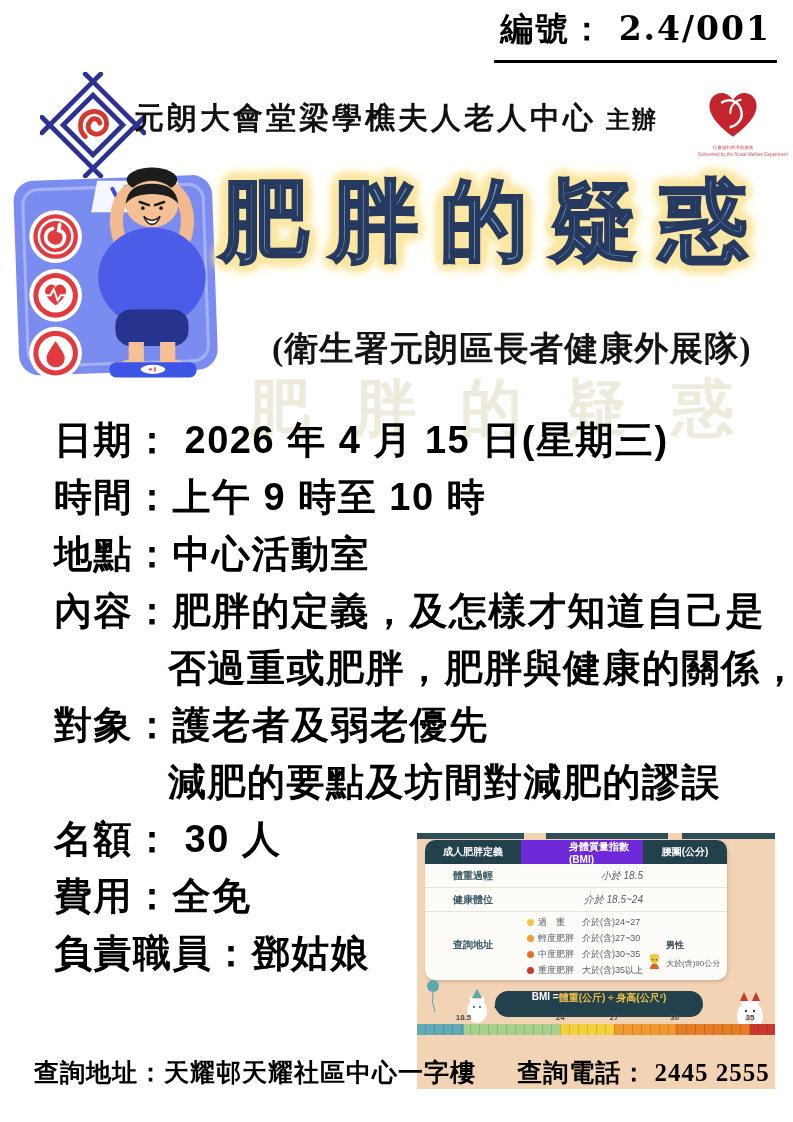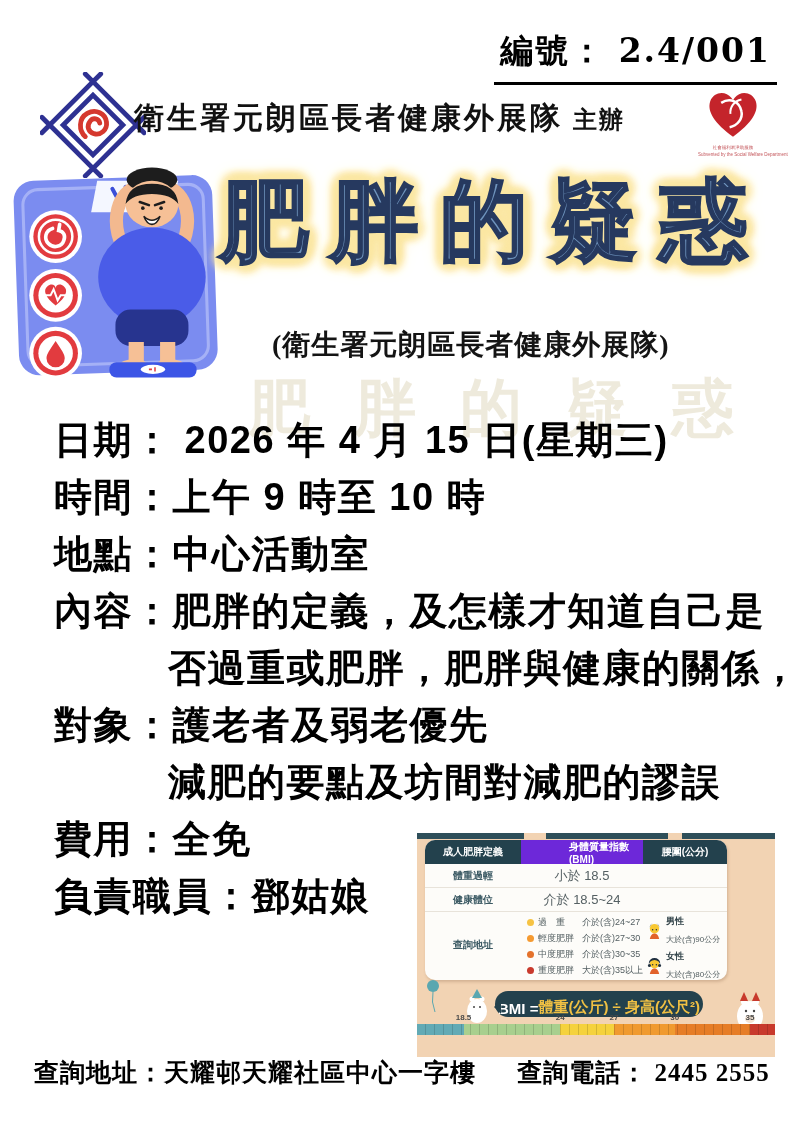--- a/index.html
+++ b/index.html
@@ -4,21 +4,21 @@
 <style>
   * { margin:0; padding:0; box-sizing:border-box; }
   html,body { background:#888; }
   .page {
     position:relative; width:793px; height:1122px; margin:0 auto;
     background:#ffffff; overflow:hidden;
     font-family:"Liberation Sans", sans-serif;
   }
   
   .ref-no {
-    position:absolute; top:29px; right:16px;
+    position:absolute; top:7px; right:16px;
     font-family:"DejaVu Serif", serif; font-weight:bold;
     font-size:33px; letter-spacing:2px; color:#000;
     border-bottom:3px solid #000; padding:0 6px 8px 6px;
   }
   
   .org-logo { position:absolute; left:40px; top:72px; width:106px; height:106px; }
   .org-line {
     position:absolute; left:134px; top:98px; width:540px;
     font-family:"Liberation Serif", serif; font-weight:bold;
     font-size:30px; letter-spacing:3px; color:#111; white-space:nowrap;
@@ -39,68 +39,68 @@
     text-shadow:
       0 0 10px #fbe7a3, 0 0 14px #fbe7a3, 0 0 20px #fbe7a3,
       5px 5px 9px #fbe7a3, -5px -5px 9px #fbe7a3,
       5px -5px 9px #fbe7a3, -5px 5px 9px #fbe7a3,
       0 7px 9px #fbe7a3, 0 -7px 9px #fbe7a3,
       7px 0 9px #fbe7a3, -7px 0 9px #fbe7a3;
   }
   .subtitle {
     position:absolute; left:272px; top:326px; width:500px;
     font-family:"Liberation Serif", serif; font-weight:bold;
-    font-size:28px; letter-spacing:1px; color:#141414; white-space:nowrap;
+    font-size:34px; letter-spacing:1px; color:#141414; white-space:nowrap;
   }
   .ghost-title {
     position:absolute; left:248px; top:366px; white-space:nowrap;
     font-family:"DejaVu Sans", sans-serif; font-weight:bold;
     font-size:62px; letter-spacing:44px; color:rgba(214,206,172,0.42);
   }
   
   .details { position:absolute; left:54px; top:412px; width:710px; }
   .detail-line {
     font-weight:bold; font-size:38px; line-height:57px;
     letter-spacing:1.5px; color:#000; white-space:nowrap;
   }
   .detail-line.indent { padding-left:114px; }
   
   .bmi-chart {
-    position:absolute; left:417px; top:833px; width:358px; height:224px;
+    position:absolute; left:417px; top:833px; width:358px; height:256px;
     background:#f2d3b3; overflow:hidden; font-family:"Liberation Sans", sans-serif;
   }
   .bmi-topstrip { position:absolute; top:0; left:0; right:0; height:6px;
     background:linear-gradient(90deg,#2e4f5a 0 30%, #f2d3b3 30% 36%, #2e4f5a 36% 70%, #f2d3b3 70% 74%, #2e4f5a 74% 100%); }
   .bmi-card {
     position:absolute; left:8px; top:7px; width:302px; height:140px;
     background:#fdfcf9; border-radius:10px; overflow:hidden;
     box-shadow:1px 2px 3px rgba(120,80,50,.25);
   }
   .bmi-header { display:flex; height:24px; font-weight:bold; font-size:10px; color:#fff; }
   .bmi-header .h1 { width:96px; background:#23414d; display:flex; align-items:center; justify-content:center; }
   .bmi-header .h2 { width:122px; background:#6d28d9; display:flex; align-items:center; justify-content:center;padding-left:48px; }
   .bmi-header .h3 { width:84px;  background:#23414d; display:flex; align-items:center; justify-content:center; }
   .bmi-row { display:flex; align-items:center; height:24px; border-bottom:1px solid #e8e3da; }
   .bmi-cat { width:96px; text-align:center; font-weight:bold; font-size:10px; color:#3c5a64; }
-  .bmi-val { width:122px; text-align:center; font-size:13px; color:#556063; }
+  .bmi-val { width:122px; text-align:right; font-size:10px; color:#556063;font-style:italic; }
   .bmi-abnormal { display:flex; height:66px; }
   .bmi-abn-items { width:122px; padding-top:2px; }
   .abn-item { display:flex; align-items:center; height:16px; font-size:9px; color:#556063; }
   .abn-dot { width:7px; height:7px; border-radius:50%; margin:0 4px 0 6px; flex:none; }
   .abn-label { width:44px; color:#556063; }
   .bmi-waist { width:84px; padding-top:3px; }
-  .waist-item { display:flex; align-items:center; margin-bottom:4px; }
+  .waist-item { display:flex; align-items:flex-end; margin-bottom:4px;margin-top:24px; }
   .waist-item svg { width:15px; height:17px; margin:1px 4px 0 4px; flex:none; }
   .waist-text b { display:block; font-size:9px; color:#33444a; }
   .waist-text span { font-size:8px; color:#556063; white-space:nowrap; }
   .bmi-bubble {
     position:absolute; left:78px; top:158px; width:208px; height:26px;
     background:#23414d; border-radius:13px;
-    display:flex; align-items:flex-end; justify-content:center; 
-    font-weight:bold; font-size:15px; white-space:nowrap;
+    display:flex; align-items:flex-start; justify-content:center; 
+    font-weight:bold; font-size:10px; white-space:nowrap;
   }
   .bmi-bubble:before { content:""; position:absolute; left:-8px; top:9px;
     border:7px solid transparent; border-right-color:#23414d; }
   .bmi-bubble .f-pre { color:#fff; }
   .bmi-bubble .f-body { color:#f0c043; }
   .bmi-ticks { position:absolute; left:0; top:180px; width:358px; height:10px;
     font-weight:bold; font-size:8px; color:#4a4a4a; }
   .bmi-tick { position:absolute; top:0; transform:translateX(-50%); }
   .bmi-scalebar { position:absolute; left:0; top:191px; width:358px; height:11px; display:flex; }
   .bmi-seg { height:100%; }
@@ -128,21 +128,21 @@
       <path d="M55,24 L86,55 L55,86 L24,55 Z"></path>
       <path d="M55,10 L47,2 M55,10 L63,2"></path>
       <path d="M100,55 L108,47 M100,55 L108,63"></path>
       <path d="M55,100 L47,108 M55,100 L63,108"></path>
       <path d="M10,55 L2,47 M10,55 L2,63"></path>
     </g>
     <path d="M47,67 C40,61 40,48 49,43 C58,38 68,43 69,52 C70,60 63,66 56,64 C50,62 48,56 52,51 C55,47 61,48 62,53" stroke="#d5382e" stroke-width="5" fill="none" stroke-linecap="round"></path>
   </svg>
 
   <div class="org-line">
-    <span>衛生署元朗區長者健康外展隊</span><span class="org-role">主辦</span>
+    <span>元朗大會堂梁學樵夫人老人中心</span><span class="org-role">主辦</span>
   </div>
 
   <div class="swd-logo">
     <svg viewBox="0 0 72 64">
       <path d="M36,60 C14,44 5,30 9,18 C13,7 27,5 34,14 l2,3 2,-3 c7,-9 21,-7 25,4 c4,12 -5,26 -27,42 z" fill="#c4242b"></path>
       <path d="M22,20 c11,-7 22,-1 24,10 c2,9 -5,17 -14,19" stroke="#fff" stroke-width="3" fill="none"></path>
       <path d="M46,16 c-9,2 -14,9 -13,17" stroke="#fff" stroke-width="2.4" fill="none"></path>
     </svg>
     <div class="swd-caption">社會福利署津助服務</div>
     <div class="swd-caption">Subvented by the Social Welfare Department</div>
@@ -205,20 +205,21 @@
   <div class="ghost-title">肥胖的疑惑</div>
 
   <div class="details">
     <div class="detail-line">日期： 2026 年 4 月 15 日(星期三)</div>
     <div class="detail-line">時間：上午 9 時至 10 時</div>
     <div class="detail-line">地點：中心活動室</div>
     <div class="detail-line">內容：肥胖的定義，及怎樣才知道自己是</div>
     <div class="detail-line indent">否過重或肥胖，肥胖與健康的關係，</div>
     <div class="detail-line">對象：護老者及弱老優先</div>
     <div class="detail-line indent">減肥的要點及坊間對減肥的謬誤</div>
+    <div class="detail-line">名額： 30 人</div>
     <div class="detail-line">費用：全免</div>
     <div class="detail-line">負責職員：鄧姑娘</div>
   </div>
 
   <div class="bmi-chart">
     <div class="bmi-topstrip"></div>
 
     <div class="bmi-card">
       <div class="bmi-header">
         <div class="h1">成人肥胖定義</div>

